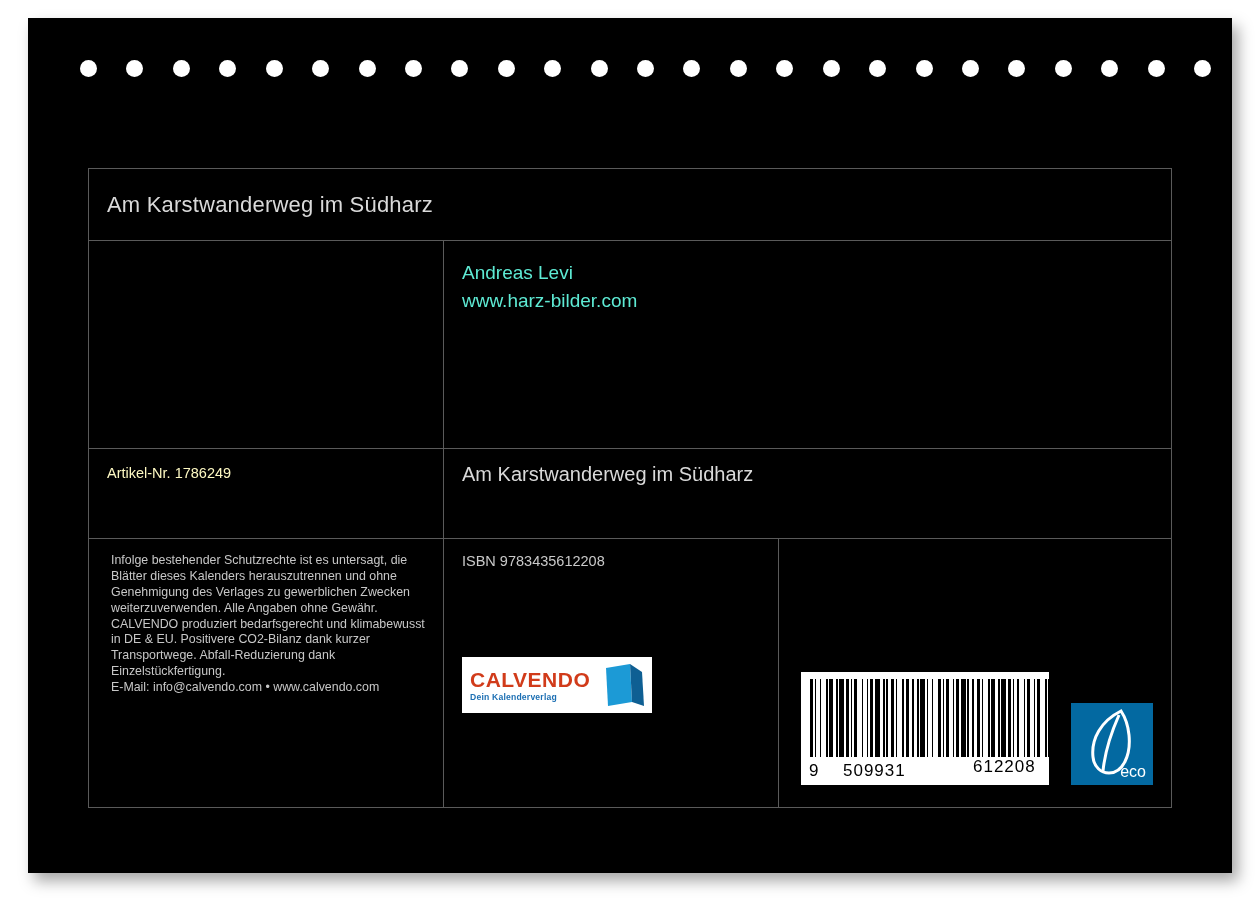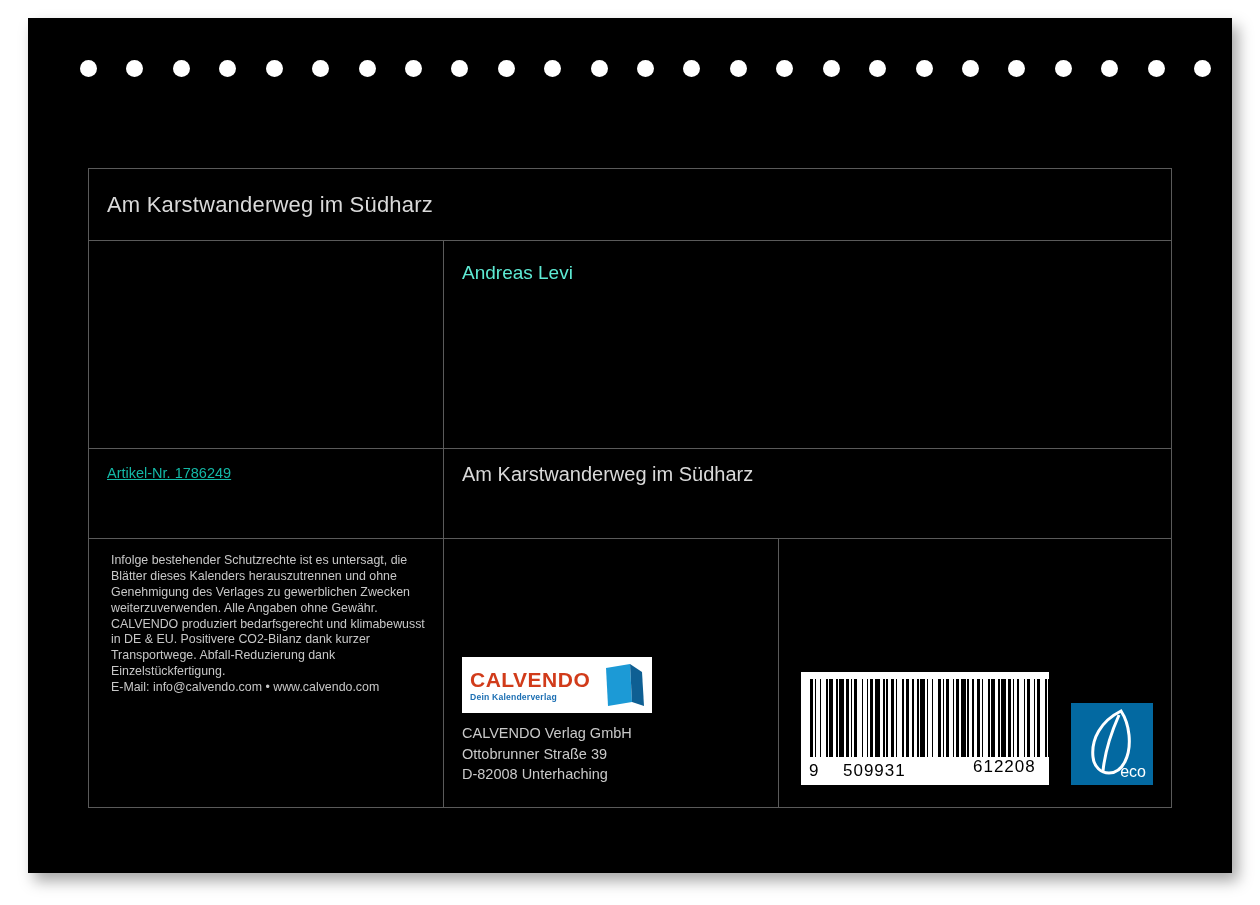--- a/index.html
+++ b/index.html
@@ -92,22 +92,21 @@
     color: #5eead4;
   }
 
   .row-article { height: 90px; }
   .cell-article-nr {
     width: 355px;
     border-right: 1px solid #5a5a5a;
     box-sizing: border-box;
     padding: 16px 0 0 18px;
     font-size: 14.5px;
-    color: #14b8a6;
-    text-decoration: underline;
+    color: #fef9c3;
   }
   .cell-article-title {
     flex: 1;
     padding: 14px 0 0 18px;
     font-size: 20px;
     color: #d9d9d9;
   }
 
   .row-bottom { height: 268px; }
   .cell-legal {
@@ -288,52 +287,51 @@
     <div class="info-table">
 
       <div class="row row-title">
         <div class="cell-title">Am Karstwanderweg im Südharz</div>
       </div>
 
       <div class="row row-author">
         <div class="cell-left-blank"></div>
         <div class="cell-author">
           <div>Andreas Levi</div>
+          <div>www.harz-bilder.com</div>
         </div>
       </div>
 
       <div class="row row-article">
         <div class="cell-article-nr">Artikel-Nr. 1786249</div>
         <div class="cell-article-title">Am Karstwanderweg im Südharz</div>
       </div>
 
       <div class="row row-bottom">
 
         <div class="cell-legal">Infolge bestehender Schutzrechte ist es untersagt, die Blätter dieses Kalenders herauszutrennen und ohne Genehmigung des Verlages zu gewerblichen Zwecken weiterzuverwenden. Alle Angaben ohne Gewähr.
 CALVENDO produziert bedarfsgerecht und klimabewusst in DE &amp; EU. Positivere CO2-Bilanz dank kurzer Transportwege. Abfall-Reduzierung dank Einzelstückfertigung.
 E-Mail: info@calvendo.com • www.calvendo.com</div>
 
         <div class="cell-publisher">
+          <div class="isbn">ISBN 9783435612208</div>
 
           <div class="calvendo-logo">
             <div class="calvendo-wordmark">
               <div class="calvendo-name">CALVENDO</div>
               <div class="calvendo-tag">Dein Kalenderverlag</div>
             </div>
             <div class="calvendo-mark">
               <svg width="44" height="46" viewBox="0 0 44 46" aria-hidden="true">
                 <path d="M4 6 L28 2 L30 40 L6 44 Z" fill="#1c9ad6"></path>
                 <path d="M28 2 L40 10 L42 44 L30 40 Z" fill="#0e5f93"></path>
               </svg>
             </div>
           </div>
 
-          <div class="publisher-address">CALVENDO Verlag GmbH
-Ottobrunner Straße 39
-D-82008 Unterhaching</div>
         </div>
 
         <div class="cell-barcode">
           <div class="barcode-box">
             <div class="barcode-bars" id="bars">
                 <div class="bar" style="left: 0px; width: 3.24px; height: 78px;"></div>
                 <div class="bar" style="left: 4.86px; width: 1.62px; height: 78px;"></div>
                 <div class="bar" style="left: 9.72px; width: 1.62px; height: 78px;"></div>
                 <div class="bar" style="left: 16.2px; width: 1.62px; height: 78px;"></div>
                 <div class="bar" style="left: 19.44px; width: 3.24px; height: 78px;"></div>

